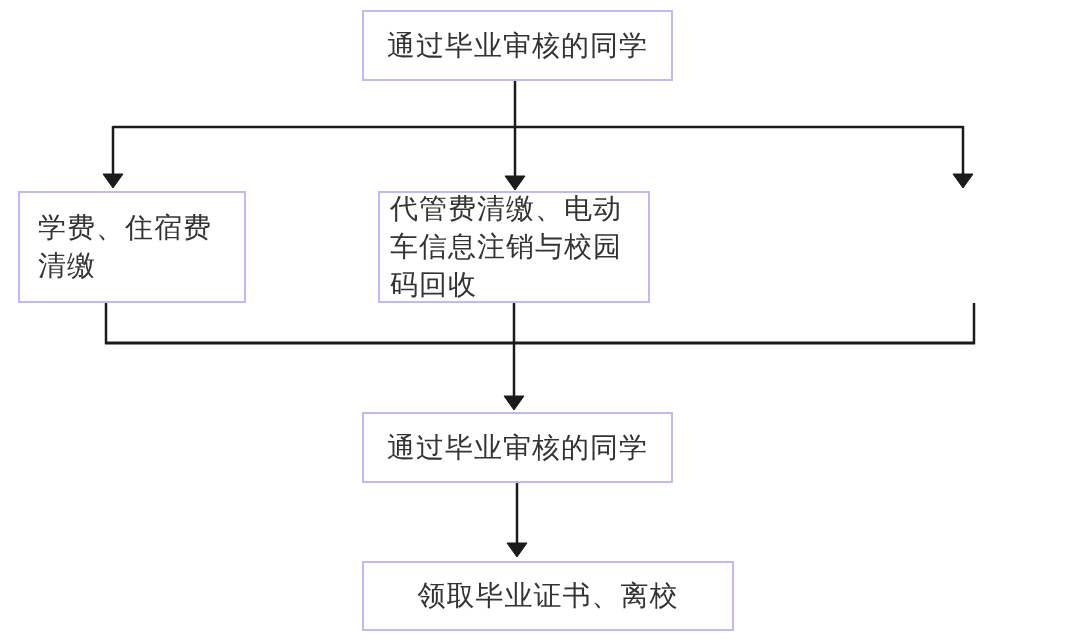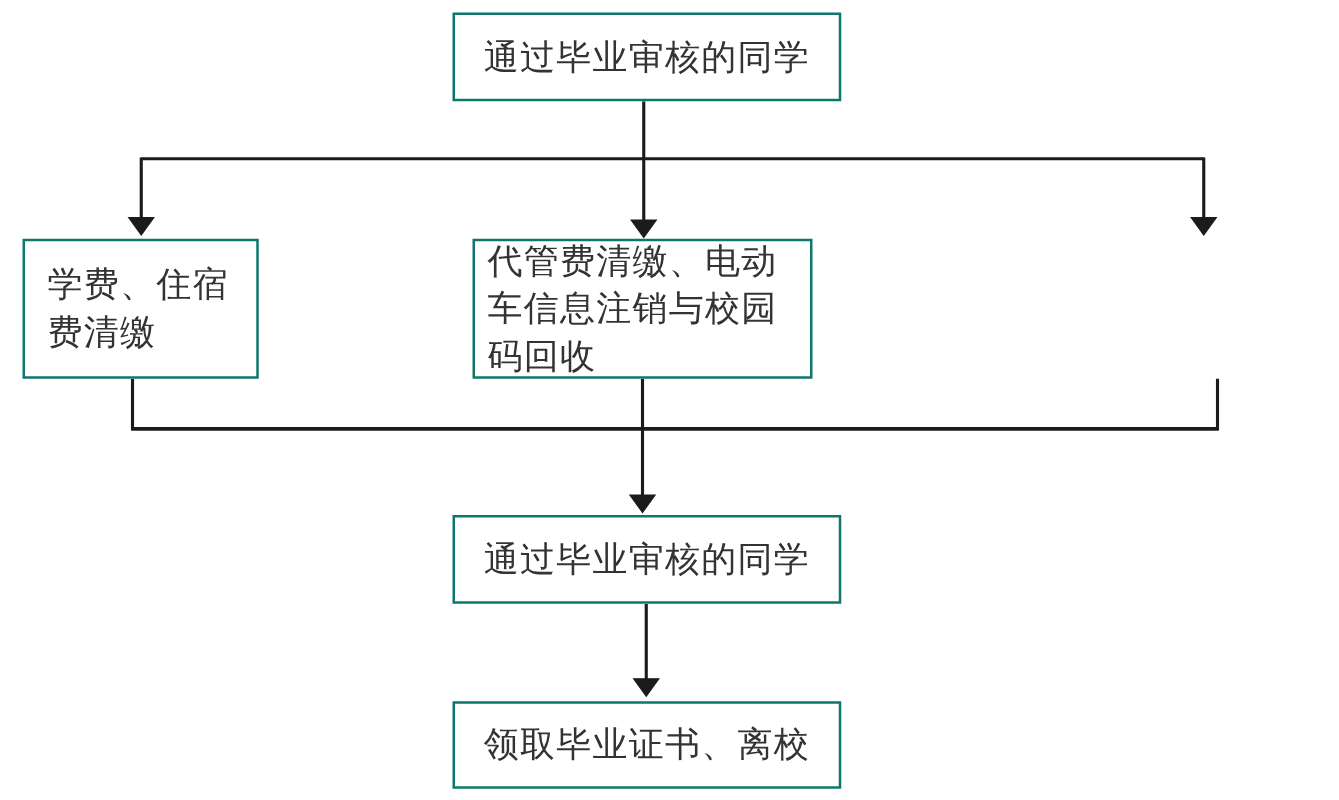--- a/index.html
+++ b/index.html
@@ -21,42 +21,42 @@
     left: 0;
     top: 0;
     width: 1071px;
     height: 640px;
     stroke: #1b1b1b;
     fill: #1b1b1b;
   }
   .node {
     position: absolute;
     box-sizing: border-box;
-    border: 2px solid #0f766e;
+    border: 2px solid #c4b5fd;
     background: #ffffff;
     display: flex;
     align-items: center;
     font-size: 28px;
     line-height: 1.35;
     letter-spacing: 1px;
   }
   .node.center {
     justify-content: center;
     text-align: center;
   }
   .node.left {
     justify-content: flex-start;
     text-align: left;
   }
   #node-start   { left: 362px; top: 10px;  width: 311px; height: 71px;  }
-  #node-tuition { left: 18px;  top: 191px; width: 189px; height: 112px; padding: 0 18px; }
+  #node-tuition { left: 18px;  top: 191px; width: 228px; height: 112px; padding: 0 18px; }
   #node-misc    { left: 378px; top: 191px; width: 272px; height: 112px; padding: 0 10px; }
   #node-library { left: 877px; top: 191px; width: 176px; height: 112px; padding: 0 28px; }
   #node-dorm    { left: 362px; top: 412px; width: 311px; height: 71px;  }
-  #node-leave   { left: 362px; top: 561px; width: 311px; height: 70px;  }
+  #node-leave   { left: 362px; top: 561px; width: 372px; height: 70px;  }
 </style>
 </head>
 <body>
 
 <div class="stage">
 
   <svg class="connectors" viewBox="0 0 1071 640" xmlns="http://www.w3.org/2000/svg">
 
     <g>
       <line x1="515" y1="81" x2="515" y2="178" stroke-width="2.5"></line>

